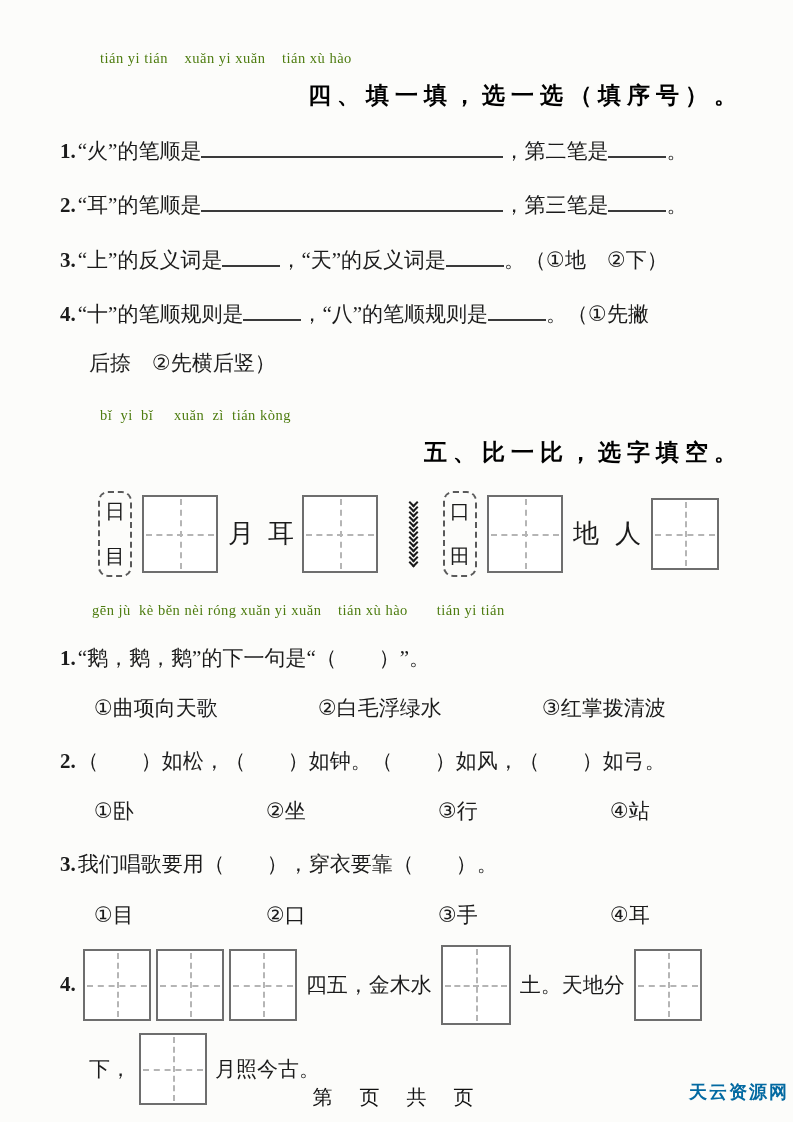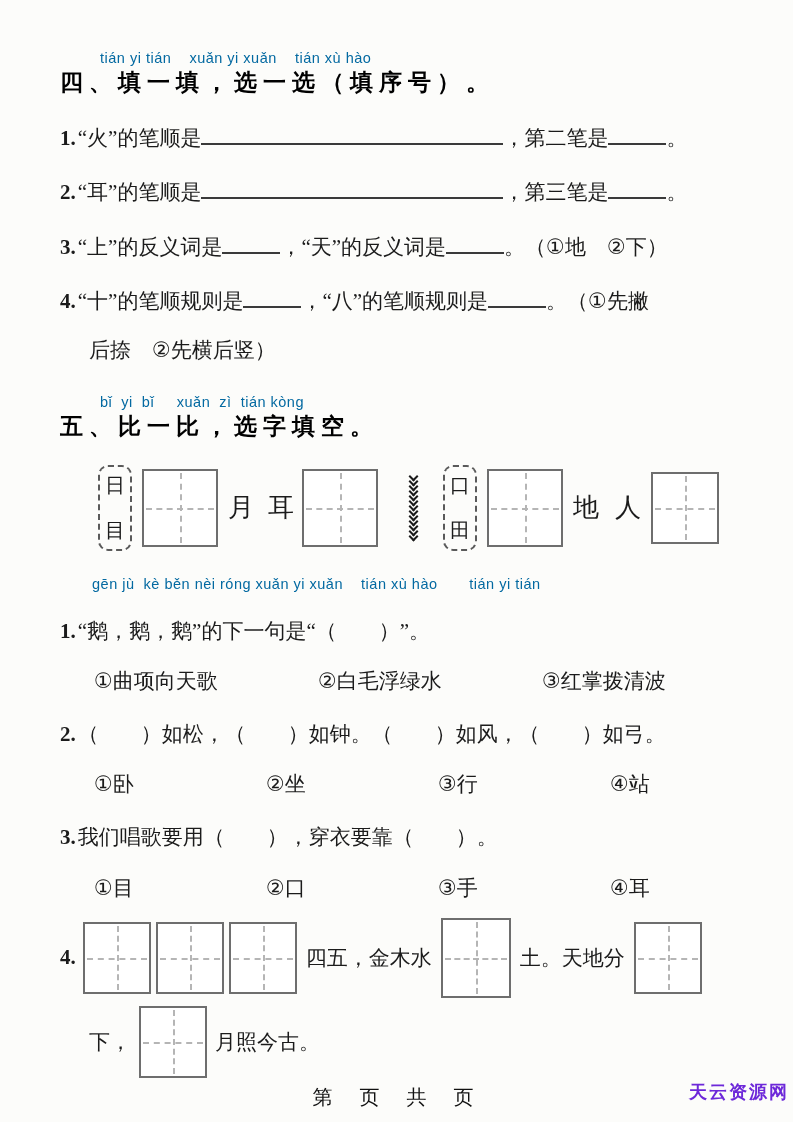--- a/index.html
+++ b/index.html
@@ -9,34 +9,35 @@
     width:793px; height:1122px;
     margin:0 auto;
     background:#fcfcfa;
     color:#1b1b1b;
     font-family:"Liberation Serif","DejaVu Serif","DejaVu Sans",serif;
     font-size:21px;
     overflow:hidden;
     padding:50px 50px 0 60px;
   }
   .pinyin {
-    font-family:Liberation Sans, sans-serif;
+    font-family:Liberation Serif, serif;
     font-size:14.5px;
-    color:#0369a1;
+    color:#4d7c0f;
     white-space:pre;
     margin-left:40px;
     letter-spacing:0.5px;
   }
   .sec-title {
     font-family:"Liberation Sans","DejaVu Sans",sans-serif;
     font-weight:bold;
     font-size:23px;
     letter-spacing:6px;
     color:#000;
-    margin-top:1px;
+    margin-top:13px;
+    text-align:right;
   }
   .qline { margin-top:25px; line-height:1.35; }
   .qnum { font-weight:bold; margin-right:2px; }
   .blank {
     display:inline-block;
     border-bottom:2px solid #3a3a3a;
     height:1.05em;
     vertical-align:baseline;
   }
   .blank.long  { width:302px; }
@@ -280,16 +281,16 @@
     <span>下，</span>
     <span class="tzg small">
         <span class="h"></span>
         <span class="v"></span>
       </span>
     <span>月照今古。</span>
   </div>
 
   <div class="footer">
     <span class="center">第 页 共 页</span>
-    <span class="watermark" style="color: #6d28d9;">天云资源网</span>
+    <span class="watermark" style="color: #0369a1;">天云资源网</span>
   </div>
 
 </div>
 
 </body></html>

